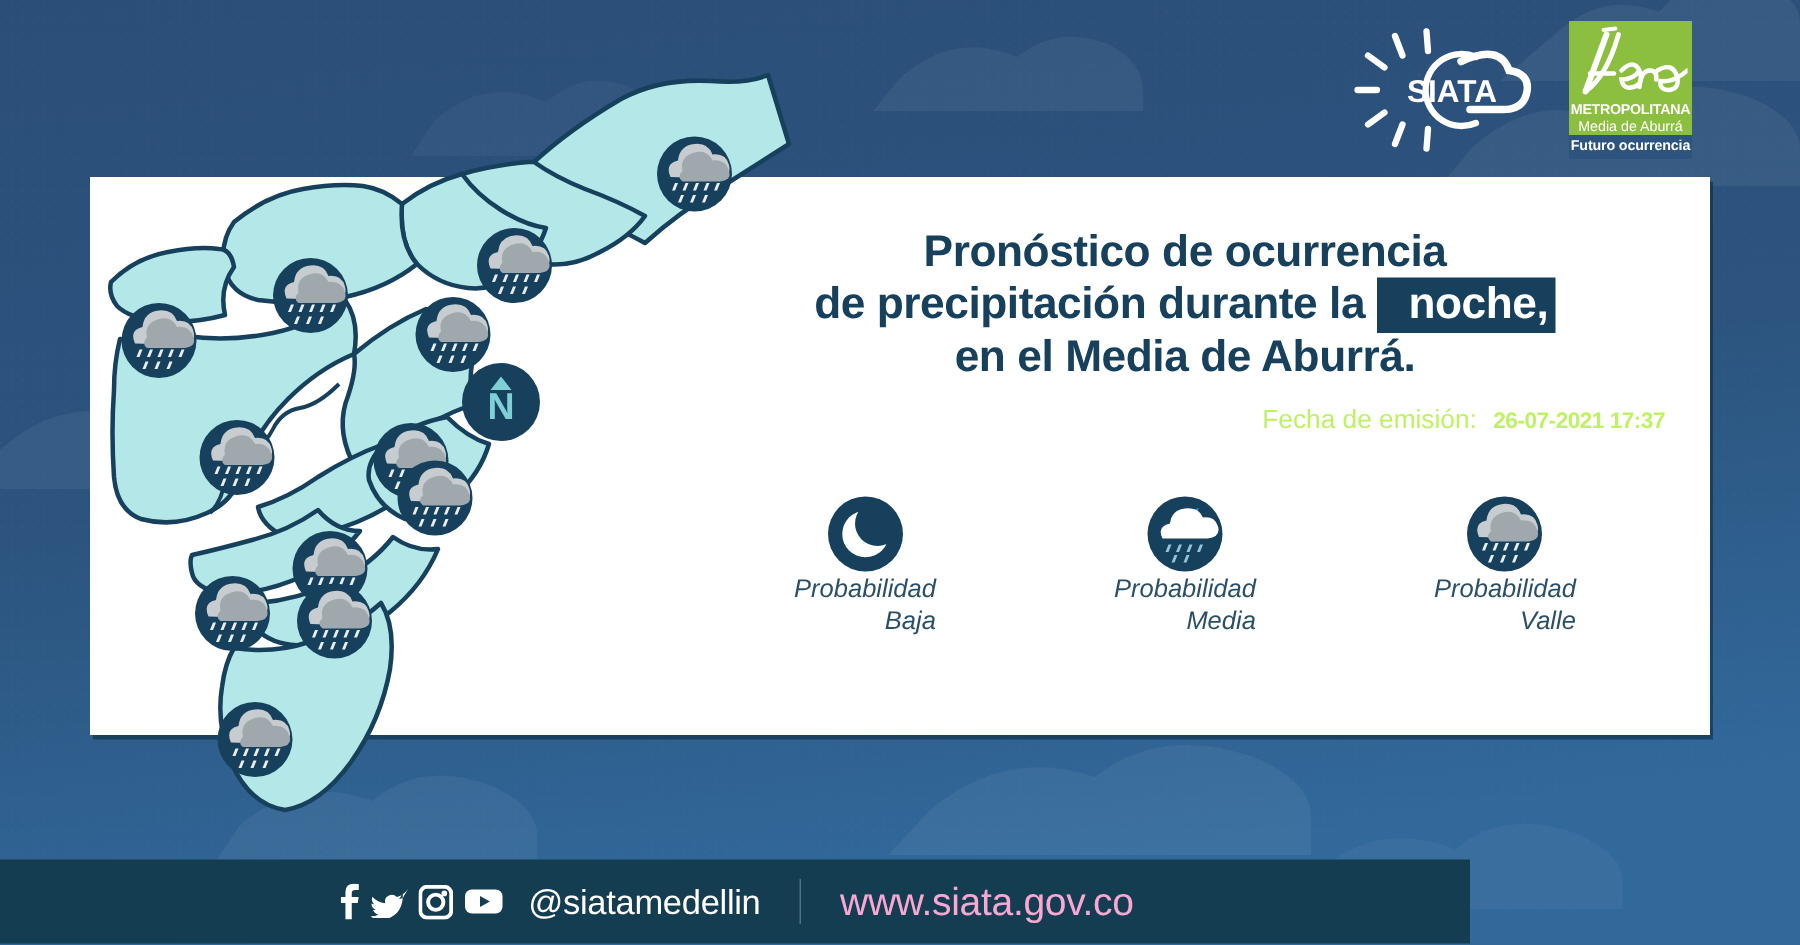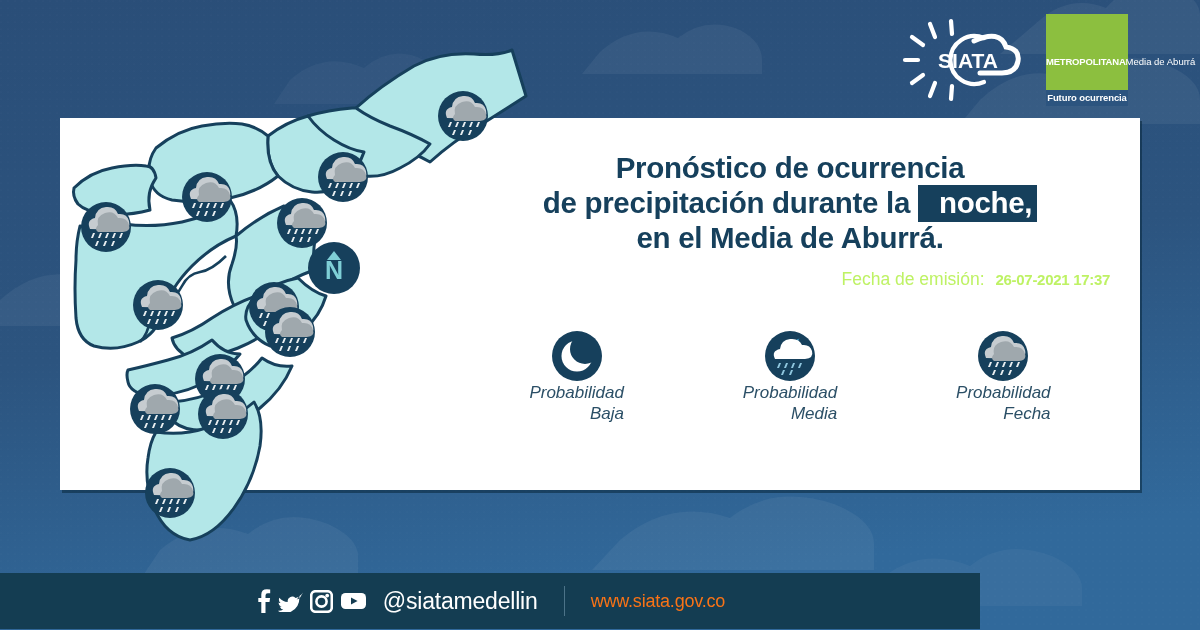--- a/index.html
+++ b/index.html
@@ -19,21 +19,21 @@
   
   .logos {
     position:absolute; top:14px; right:72px;
     display:flex; align-items:center; gap:14px;
     z-index:40;
   }
   .siata-logo { width:130px; height:84px; }
   .amva-logo {
     width:82px; height:92px;
     background:#8cbf3f;
-    display:flex; flex-direction:row;
+    display:flex; flex-direction:column;
     align-items:center; justify-content:flex-start;
     padding-top:3px;
     position:relative;
   }
   .amva-script { width:76px; height:52px; }
   .amva-l1 {
     color:#fff; font-weight:bold; letter-spacing:-0.2px;
     font-size:9.5px; line-height:10px; white-space:nowrap;
   }
   .amva-l2 {
@@ -114,21 +114,21 @@
     display:flex; align-items:center; justify-content:center;
     gap:0; z-index:50;margin-top:31px;
   }
   .social { display:flex; align-items:center; gap:7px; margin-right:16px; }
   .social svg { display:block; }
   .handle { color:#fff; font-size:23px; letter-spacing:-0.2px; }
   .fsep {
     width:1px; height:30px; background:#4c7388;
     margin:0 26px;
   }
-  .website { color:#f97316; font-size:18px; letter-spacing:-0.2px; }
+  .website { color:#f9a8d4; font-size:26px; letter-spacing:-0.2px; }
 </style>
 </head>
 <body>
 
 <div id="bg">
   <svg id="bg-canvas" viewBox="0 0 1200 630" preserveAspectRatio="none">
     <defs>
       <linearGradient id="bgGrad" x1="0" y1="0" x2="0.25" y2="1">
         <stop offset="0%" stop-color="#2a4e78"></stop>
         <stop offset="55%" stop-color="#2c547f"></stop>
@@ -355,21 +355,21 @@
         <path d="M27 32 l-2 5 l2 0 l2 -5 z"></path>
         <path d="M34 32 l-2 5 l2 0 l2 -5 z"></path>
         <path d="M41 32 l-2 5 l2 0 l2 -5 z"></path>
         <path d="M17 40 l-2 5 l2 0 l2 -5 z"></path>
         <path d="M25 40 l-2 5 l2 0 l2 -5 z"></path>
         <path d="M33 40 l-2 5 l2 0 l2 -5 z"></path>
       </g>
     </svg>
     <div class="leg-txt">
       <div>Probabilidad</div>
-      <div>Fecha</div>
+      <div>Valle</div>
     </div>
   </div>
 </div>
 
 <div id="footer">
   <div class="social">
     <svg width="16" height="24" viewBox="0 0 16 24">
       <path d="M10.5 24 l0 -11 l4 0 l0.6 -4 l-4.6 0 l0 -2.6 q0 -2.1 2.3 -2.1 l2.4 0 l0 -3.9
                q-1.3 -0.2 -3.3 -0.2 q-5.6 0 -5.6 5.3 l0 3.5 l-3 0 l0 4 l3 0 l0 11 z" fill="#fff"></path>
     </svg>

